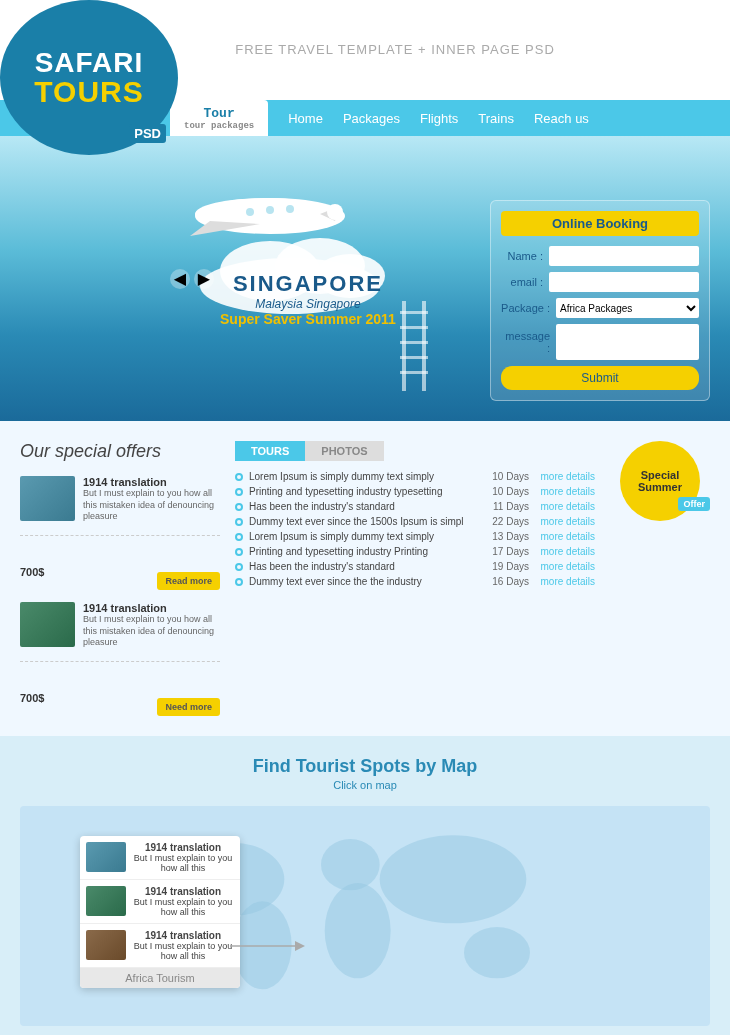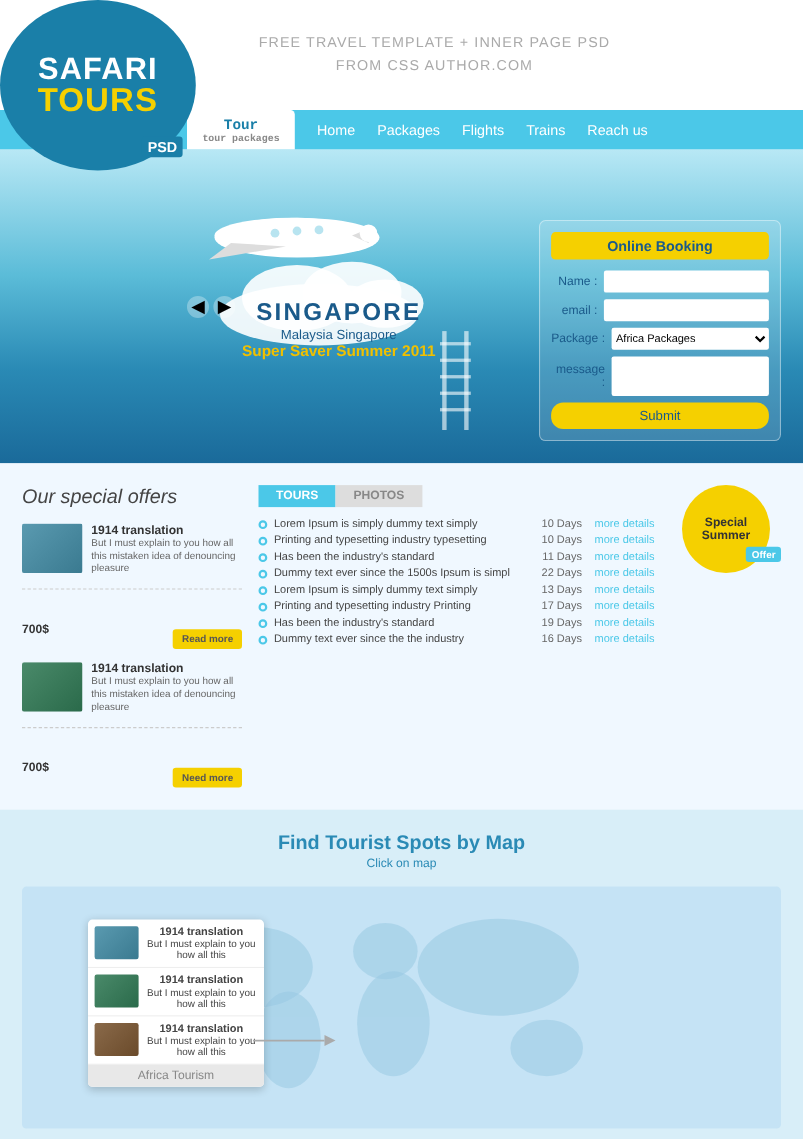--- a/index.html
+++ b/index.html
@@ -115,20 +115,21 @@
     }
     .hero-singapore {
       font-size: 22px;
       font-weight: bold;
       color: #1a5a8a;
       letter-spacing: 2px;
     }
     .hero-sub {
       font-size: 12px;
       color: #1a5a8a;
+      font-style: italic;
     }
     .hero-promo {
       font-size: 14px;
       font-weight: bold;
       color: #f0c000;
     }
     
     .booking-form {
       width: 220px;
       background: rgba(255,255,255,0.15);
@@ -444,21 +445,20 @@
 <body>
 
 <div class="header-top">
   <div class="logo-circle">
     <span class="logo-safari">SAFARI</span>
     <span class="logo-tours">TOURS</span>
     <span class="logo-psd">PSD</span>
   </div>
   <div class="header-tagline">
     <div>FREE TRAVEL TEMPLATE + INNER PAGE PSD</div>
-    <div>FROM CSS AUTHOR.COM</div>
   </div>
 </div>
 
 <div class="nav-bar">
   <div class="nav-tour-btn">
     <span>Tour</span>
     <span class="sub">tour packages</span>
   </div>
   <div class="nav-links">
     <a class="nav-link">Home</a>

